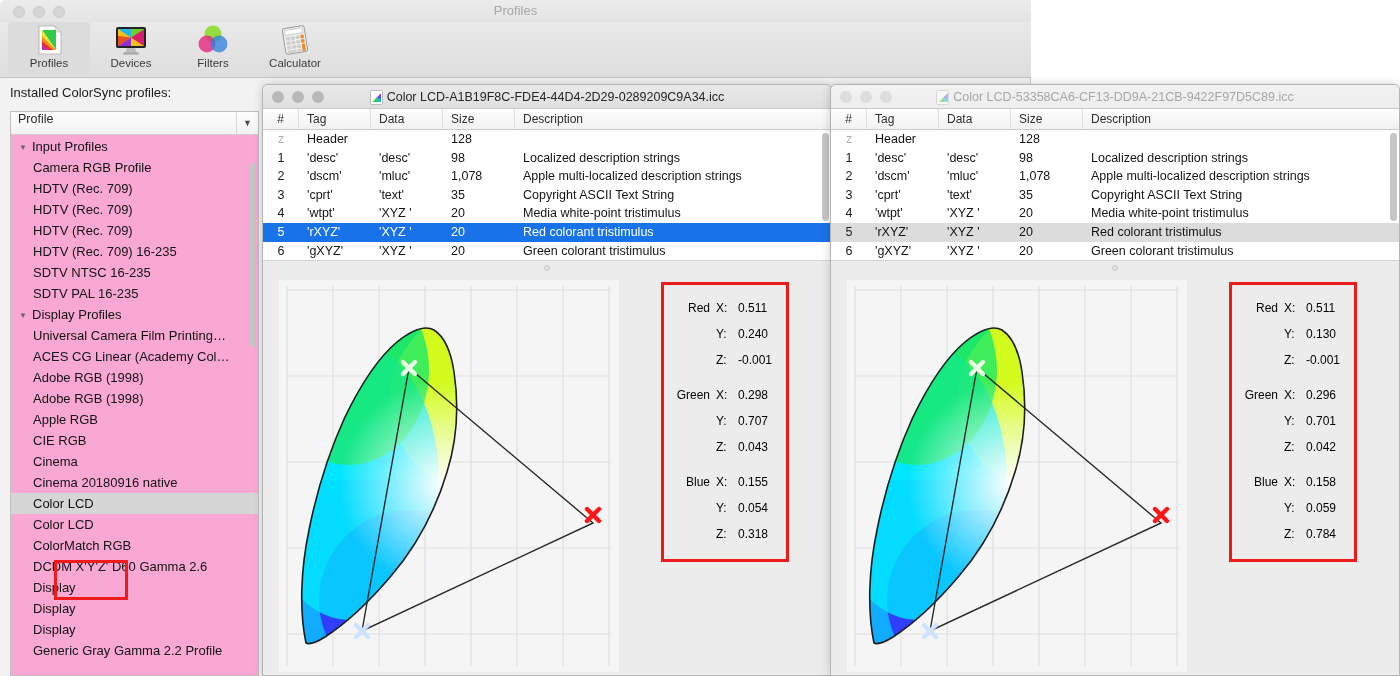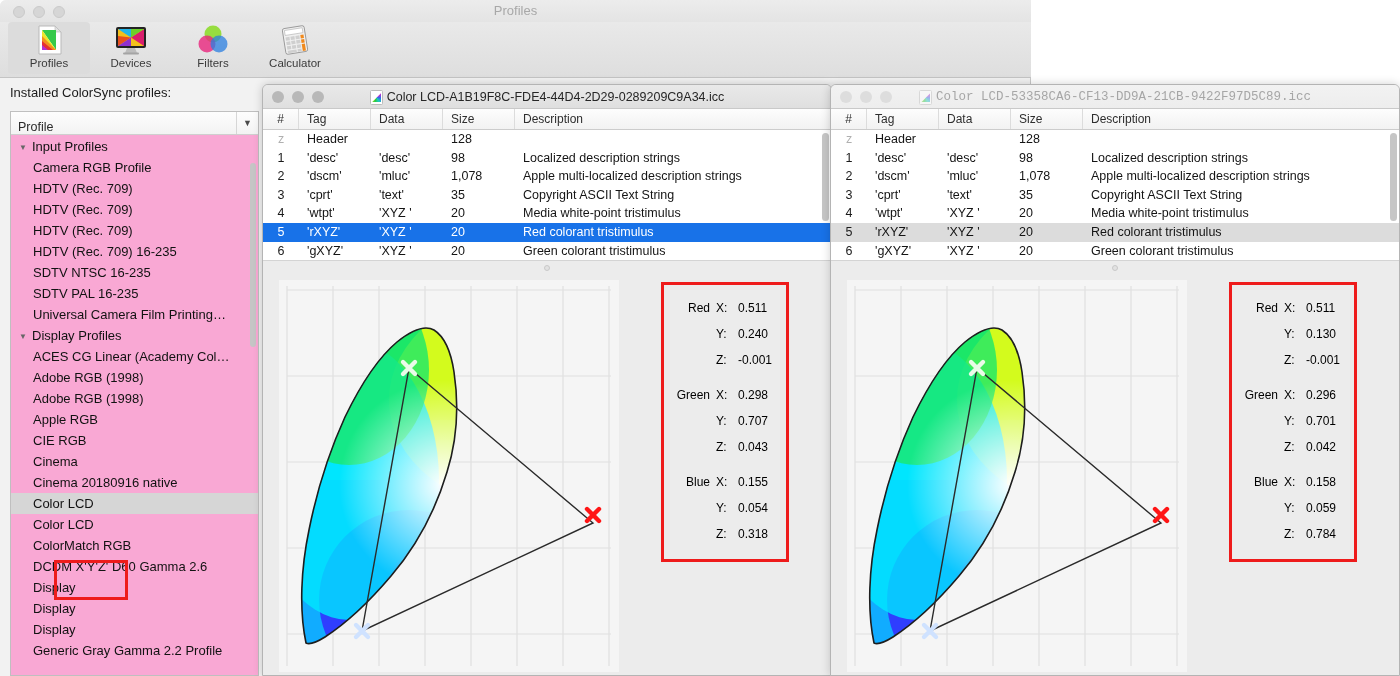--- a/index.html
+++ b/index.html
@@ -48,21 +48,21 @@
   .sidebar-heading {
     position: absolute; left: 10px; top: 85px; font-size: 13px; color: #1a1a1a;
   }
   .profile-box {
     position: absolute; left: 10px; top: 111px; width: 249px; height: 565px;
     background: #fff; border: 1px solid #bfbfbf;
   }
   .profile-header {
     height: 23px; border-bottom: 1px solid #cfcfcf;
     background: linear-gradient(to bottom,#fdfdfd,#f3f3f3);
-    display: flex; align-items: flex-end; padding-left: 7px;
+    display: flex; align-items: flex-start; padding-left: 7px;
     font-size: 12.5px; color: #2a2a2a; position: relative;
   }
   .hdr-chevron {
     position: absolute; right: 0; top: 0; width: 22px; height: 22px;
     border-left: 1px solid #d6d6d6;
     display: flex; align-items: center; justify-content: center;
     font-size: 9px; color: #4a4a4a;
   }
   .profile-list {
     position: relative; height: 540px; overflow: hidden; background: #f9a8d4;
@@ -112,21 +112,21 @@
   .icc-tl { width: 12px; height: 12px; border-radius: 50%; }
   .icc-tl.act { background: #b8b8b8; }
   .icc-tl.inact { background: #dddddd; }
   .icc-title-wrap {
     position: absolute; left: 0; top: 0; width: 100%; height: 24px;
     display: flex; align-items: center; justify-content: center; gap: 4px;
   }
   .icc-title {
     font-size: 12.5px; color: #262626; font-weight: 400;
   }
-  .icc-title.dim { color: #a6a6a6; font-family: Liberation Mono, monospace; }
+  .icc-title.dim { color: #a6a6a6; }
   .doc-icon {
     width: 13px; height: 15px; position: relative; display: inline-block;
     background: #fff; border: 0.8px solid #bbb; border-radius: 1.5px;
     overflow: hidden;
   }
   .doc-icon::after {
     content: ''; position: absolute; left: 1.5px; top: 2.5px;
     width: 9px; height: 9px;
     background:
       conic-gradient(from 200deg, #26c940, #d8e61f, #f0b41c, #ee3b3b, #c52ad0, #2d6fe8, #1fc9c0, #26c940);
@@ -301,22 +301,22 @@
           <div class="plist-thumb"></div>
         </div>
       <div class="plist-row group"><span class="disc">▼</span><span>Input Profiles</span></div>
           <div class="plist-row"><span>Camera RGB Profile</span></div>
           <div class="plist-row"><span>HDTV (Rec. 709)</span></div>
           <div class="plist-row"><span>HDTV (Rec. 709)</span></div>
           <div class="plist-row"><span>HDTV (Rec. 709)</span></div>
           <div class="plist-row"><span>HDTV (Rec. 709) 16-235</span></div>
           <div class="plist-row"><span>SDTV NTSC 16-235</span></div>
           <div class="plist-row"><span>SDTV PAL 16-235</span></div>
+          <div class="plist-row group"><span class="disc">▼</span><span>Display Profiles</span></div>
           <div class="plist-row"><span>Universal Camera Film Printing…</span></div>
-          <div class="plist-row group"><span class="disc">▼</span><span>Display Profiles</span></div>
           <div class="plist-row"><span>ACES CG Linear (Academy Col…</span></div>
           <div class="plist-row"><span>Adobe RGB (1998)</span></div>
           <div class="plist-row"><span>Adobe RGB (1998)</span></div>
           <div class="plist-row"><span>Apple RGB</span></div>
           <div class="plist-row"><span>CIE RGB</span></div>
           <div class="plist-row"><span>Cinema</span></div>
           <div class="plist-row"><span>Cinema 20180916 native</span></div>
           <div class="plist-row hl"><span>Color LCD</span></div>
           <div class="plist-row"><span>Color LCD</span></div>
           <div class="plist-row"><span>ColorMatch RGB</span></div>

